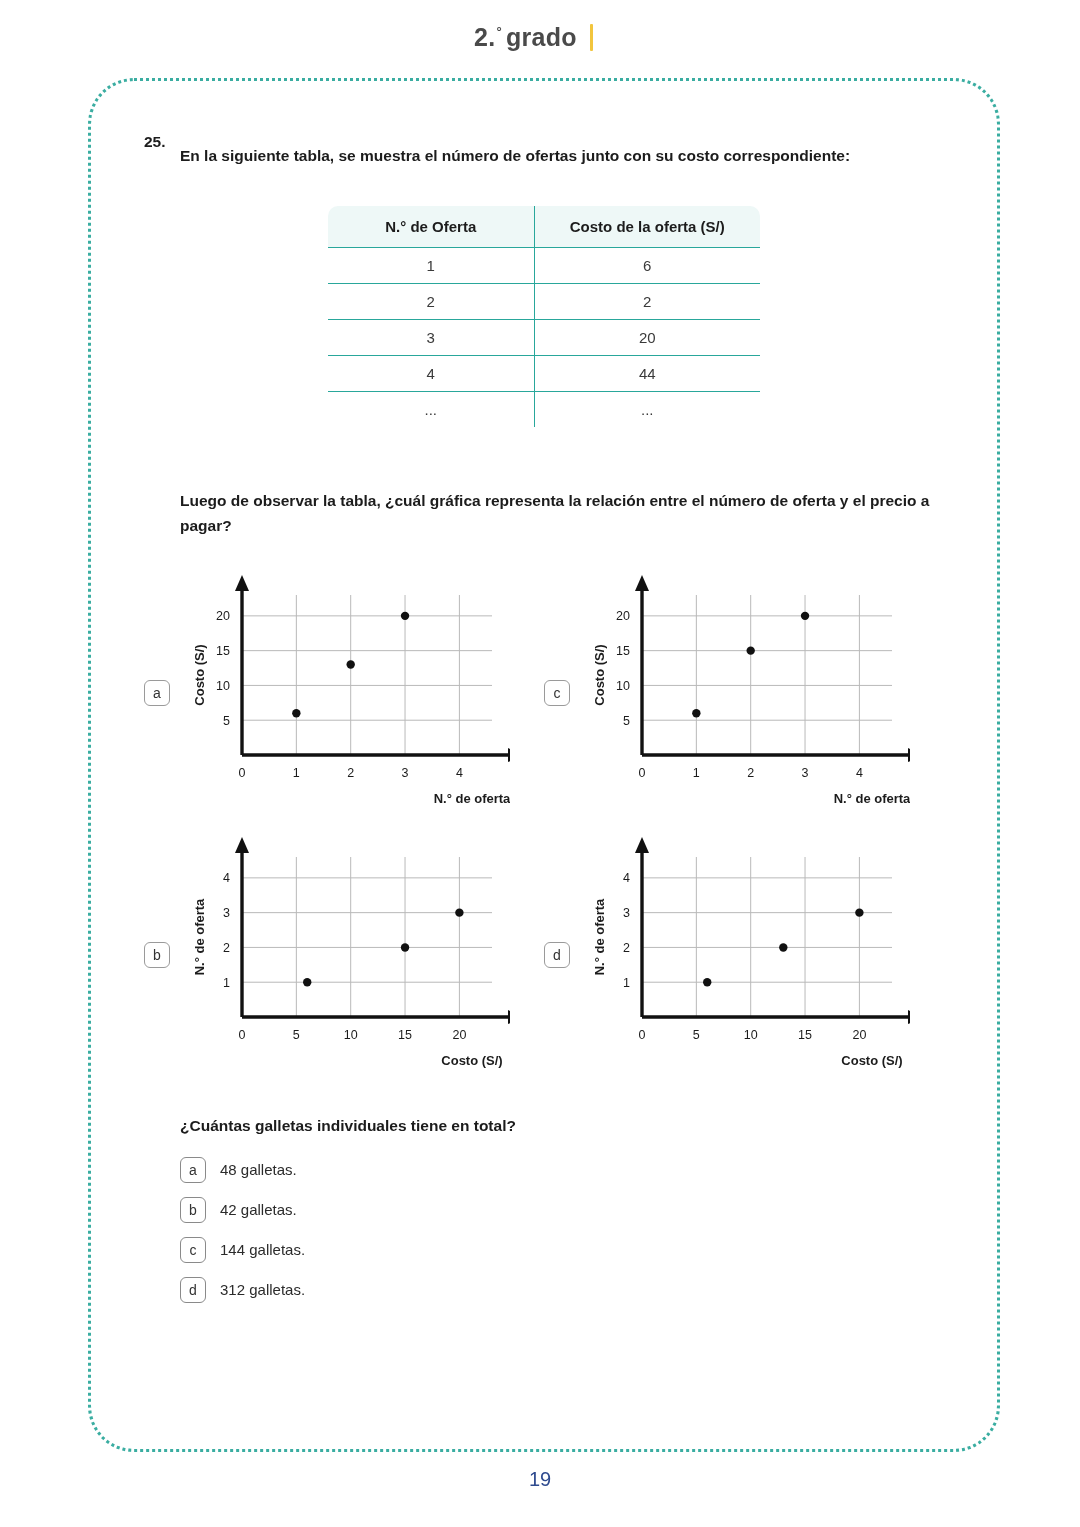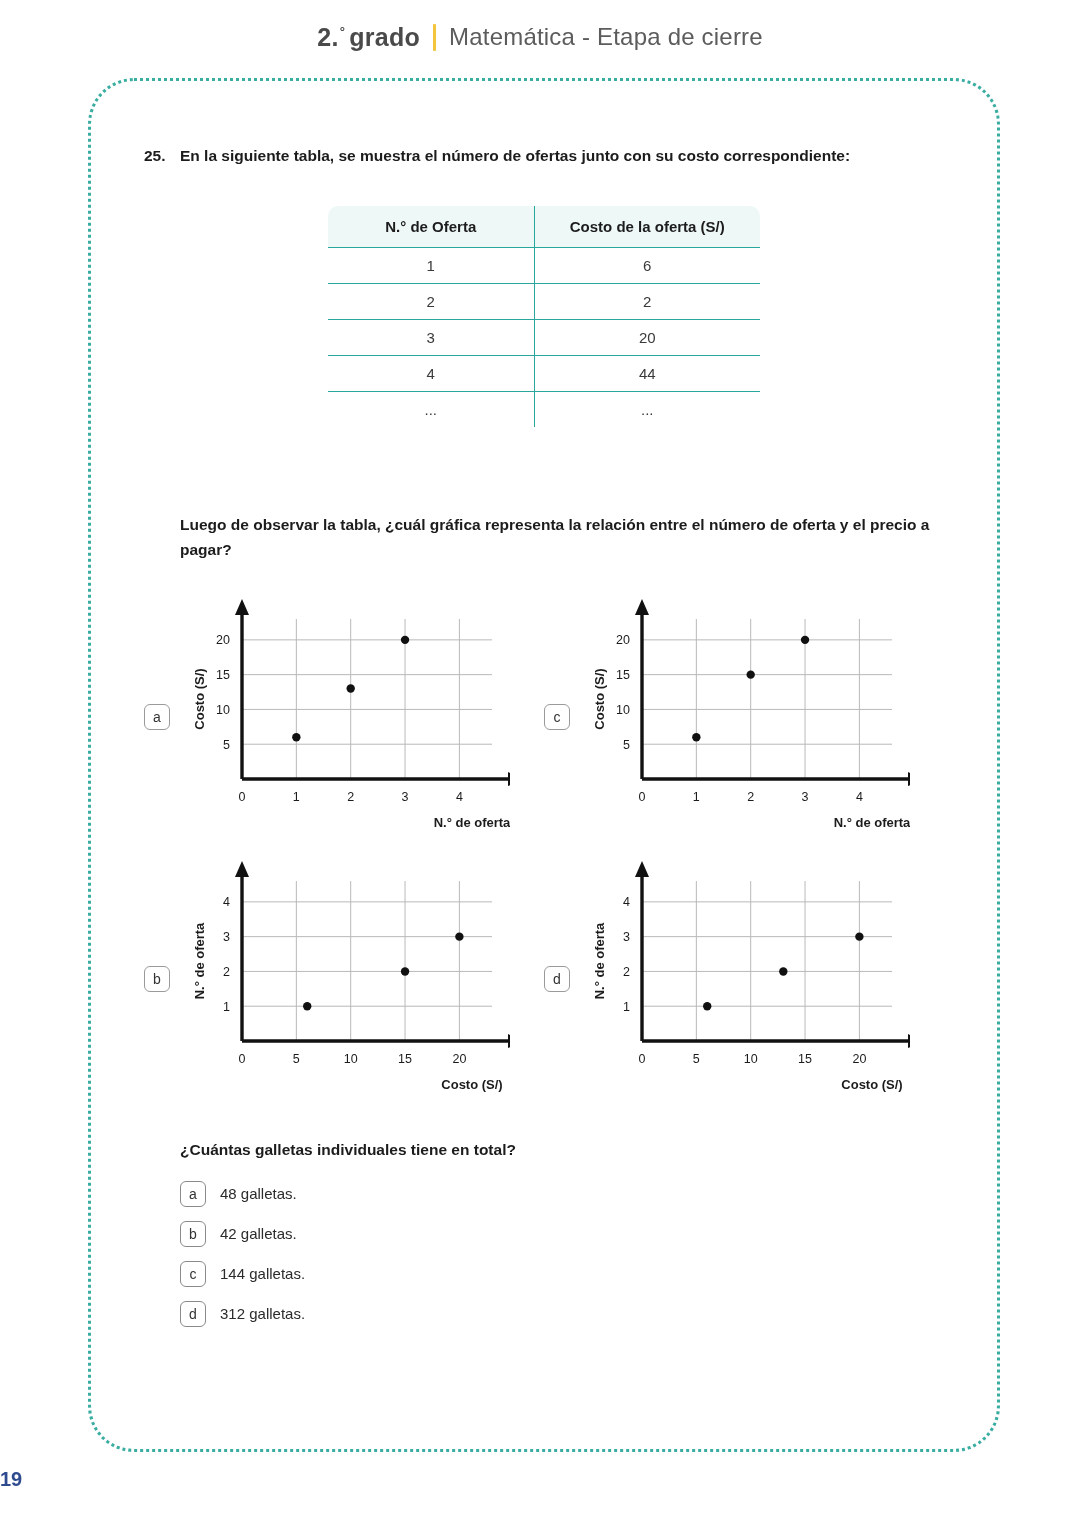--- a/index.html
+++ b/index.html
@@ -62,21 +62,21 @@
 
   
   .content {
     position: absolute;
     left: 88px; top: 78px;
     width: 912px; height: 1374px;
     padding: 52px 56px 10px 56px;
   }
 
   
-  .q-row { display: flex; align-items: flex-end; }
+  .q-row { display: flex; align-items: flex-start; }
   .q-num {
     font-weight: bold;
     font-size: 15.5px;
     width: 36px;
     flex: 0 0 36px;
     line-height: 1.55;
   }
   .q-text {
     font-weight: bold;
     font-size: 15.5px;
@@ -113,21 +113,21 @@
     padding: 9px 26px;
     border: 1.6px solid #29a79b;
     text-align: center;
     color: #3a3a3a;
   }
   table.data-table th:first-child, table.data-table td:first-child { width: 207px; }
   table.data-table th:last-child, table.data-table td:last-child { width: 227px; }
 
   
   .sub-prompt {
-    margin-top: 84px;
+    margin-top: 60px;
     margin-left: 36px;
     font-weight: bold;
     font-size: 15.5px;
     line-height: 1.6;
     max-width: 770px;
   }
 
   
   .graphs {
     margin-top: 34px;
@@ -193,36 +193,36 @@
     margin-left: 14px;
     font-size: 15px;
     color: #2b2b2b;
   }
 
   
   .page-number {
     position: absolute;
     left: 0; right: 0;
     top: 1468px;
+    text-align: center;
     font-size: 20px;
-    font-weight: bold;
+    font-weight: normal;
     color: #2f4b8f;
   }
 </style>
 </head>
 <body>
 
 <div class="header">
   <span class="hdr-grade">
     <span class="num">2.</span>
     <span class="hdr-deg">°</span>
     <span>grado</span>
   </span>
   <span class="hdr-divider"></span>
-  <span class="hdr-sub">Matemática - Etapa de cierre</span>
 </div>
 
 <div class="page-frame"></div>
 
 <div class="content">
 
   <div class="q-row">
     <div class="q-num">25.</div>
     <div class="q-text" id="q25-text">En la siguiente tabla, se muestra el número de ofertas junto con su costo correspondiente:</div>
   </div>

